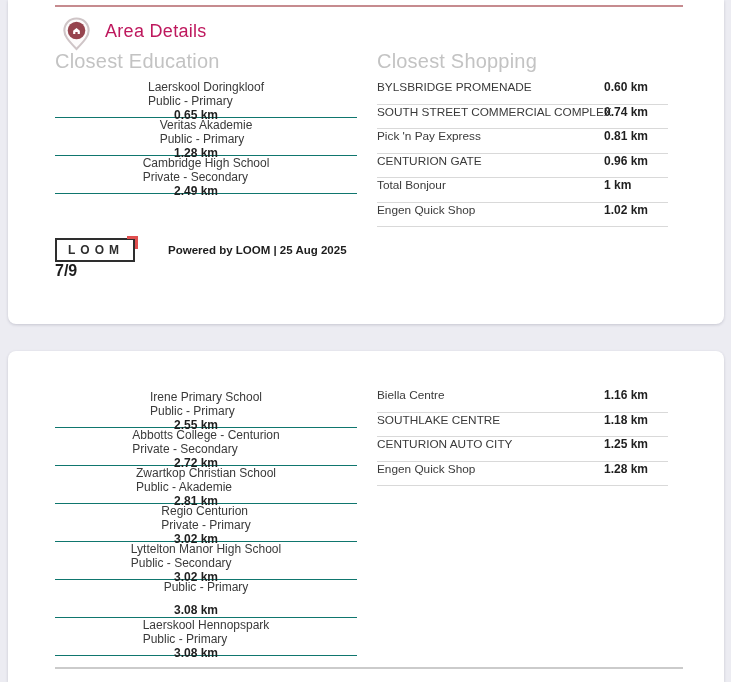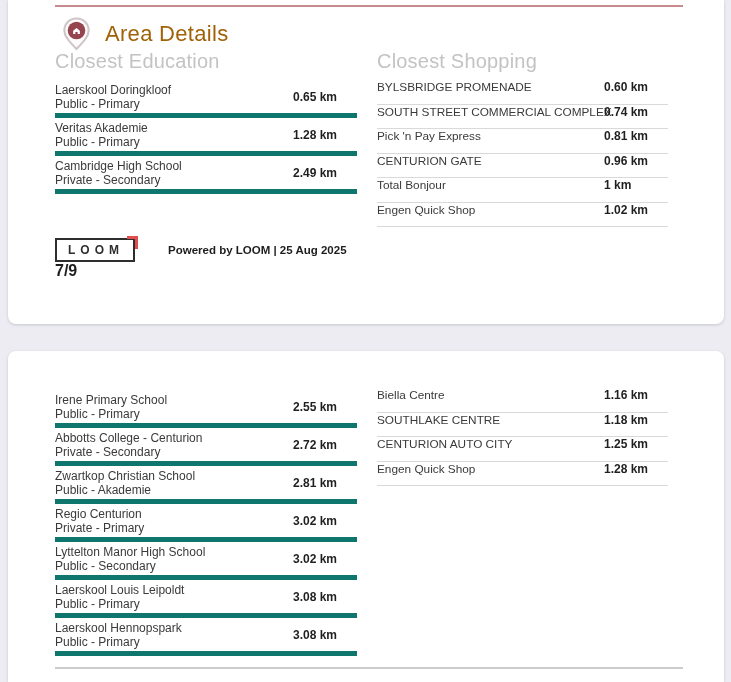--- a/index.html
+++ b/index.html
@@ -3,29 +3,29 @@
 <meta charset="utf-8">
 <style>
   html,body{margin:0;padding:0;}
   body{width:731px;height:682px;font-family:"Liberation Sans",sans-serif;}
   .viewport{position:relative;width:731px;height:682px;background:#ececf2;overflow:hidden;}
   .page{position:absolute;left:8px;width:716px;background:#ffffff;}
   .page1{top:0;height:324px;border-radius:0 0 8px 8px;box-shadow:0 1px 3px rgba(50,50,80,.20);}
   .page2{top:351px;height:331px;border-radius:8px 8px 0 0;box-shadow:0 1px 3px rgba(50,50,80,.20);}
   .accent-line{position:absolute;left:47px;top:5px;width:628px;height:2px;background:#c68b8f;}
   .pin{position:absolute;left:53px;top:17px;width:31px;height:34px;}
-  .page-title{position:absolute;left:97px;top:21px;margin:0;font-size:22px;font-weight:400;color:#a16207;letter-spacing:.3px;text-align:center;}
+  .page-title{position:absolute;left:97px;top:21px;margin:0;font-size:18px;font-weight:400;color:#be185d;letter-spacing:.3px;text-align:center;}
   .col{position:absolute;}
   .col-left{left:47px;width:302px;}
   .col-right{left:369px;width:291px;}
   .p1top{top:50px;}
   .p2edu{top:39px;}
   .p2shop{top:37px;}
   .col-heading{margin:0 0 7px 0;font-size:20px;font-weight:400;color:#c3c3c3;letter-spacing:.2px;}
-  .erow{display:flex;align-items:center;height:38px;border-bottom:5px solid #0f766e;box-sizing:border-box;}
+  .erow{display:flex;align-items:center;height:38px;border-bottom:1px solid #0f766e;box-sizing:border-box;flex-direction:column;}
   .ename{flex:1;min-width:0;}
   .nm,.tp{font-size:12px;color:#3a3a3a;line-height:14px;}
   .km{width:64px;flex:none;font-size:12px;font-weight:700;color:#1f1f1f;}
   .srow{display:flex;height:24.5px;border-bottom:1px solid #d9d9d9;box-sizing:border-box;}
   .snm{flex:1;min-width:0;font-size:11.8px;color:#3a3a3a;white-space:nowrap;}
   .loom-row{position:absolute;left:47px;top:238px;display:flex;align-items:center;gap:20px;}
   .loom-box{position:relative;border:2px solid #2e2e2e;padding:3px 9px 3px 11px;font-size:12px;font-weight:700;letter-spacing:5px;color:#2e2e2e;line-height:14px;}
   .loom-corner{position:absolute;top:-4px;right:-5px;width:8px;height:10px;border-top:3px solid #e04f4f;border-right:3px solid #e04f4f;}
   .powered{margin-left:13px;font-size:11.5px;font-weight:700;color:#1d1d1d;}
   .pageno{position:absolute;left:47px;top:262px;width:628px;text-align:left;font-size:16px;font-weight:700;color:#1d1d1d;}
@@ -146,21 +146,20 @@
       </div>
       <div class="erow">
         <div class="ename">
           <div class="nm">Lyttelton Manor High School</div>
           <div class="tp">Public - Secondary</div>
         </div>
         <div class="km">3.02 km</div>
       </div>
       <div class="erow">
         <div class="ename">
-          <div class="nm">Laerskool Louis Leipoldt</div>
           <div class="tp">Public - Primary</div>
         </div>
         <div class="km">3.08 km</div>
       </div>
       <div class="erow">
         <div class="ename">
           <div class="nm">Laerskool Hennopspark</div>
           <div class="tp">Public - Primary</div>
         </div>
         <div class="km">3.08 km</div>

